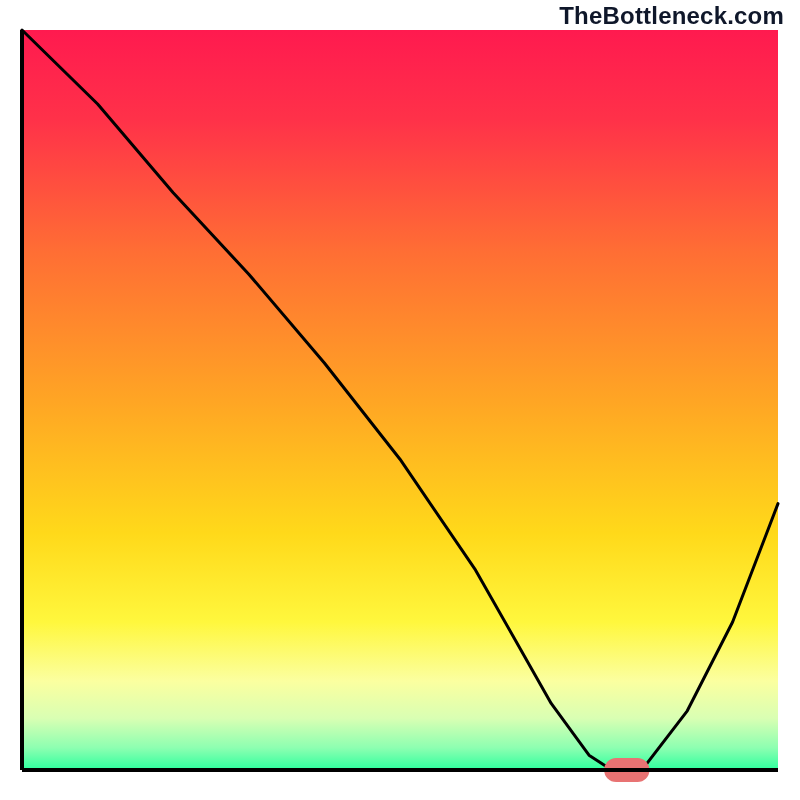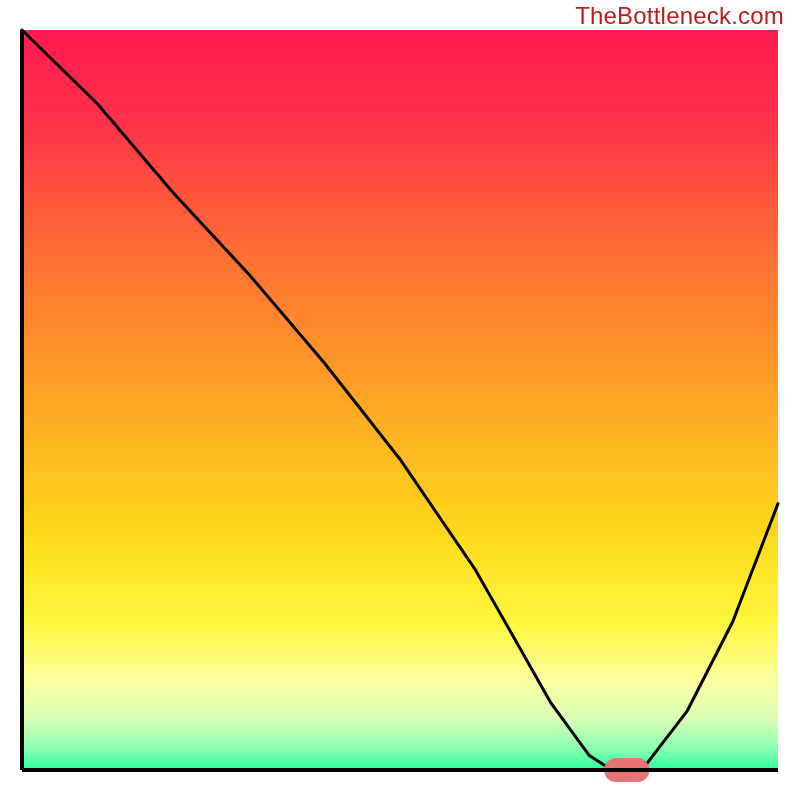--- a/index.html
+++ b/index.html
@@ -14,22 +14,22 @@
   .container {
     width: 800px;
     height: 800px;
     position: relative;
   }
   .watermark {
     position: absolute;
     top: 2px;
     right: 16px;
     font-size: 24px;
-    font-weight: 400;
-    color: #b91c1c;
+    font-weight: 700;
+    color: #0f172a;
     letter-spacing: 0.2px;
   }
   svg.plot {
     position: absolute;
     left: 0;
     top: 0;
   }
 </style>
 </head>
 <body>

